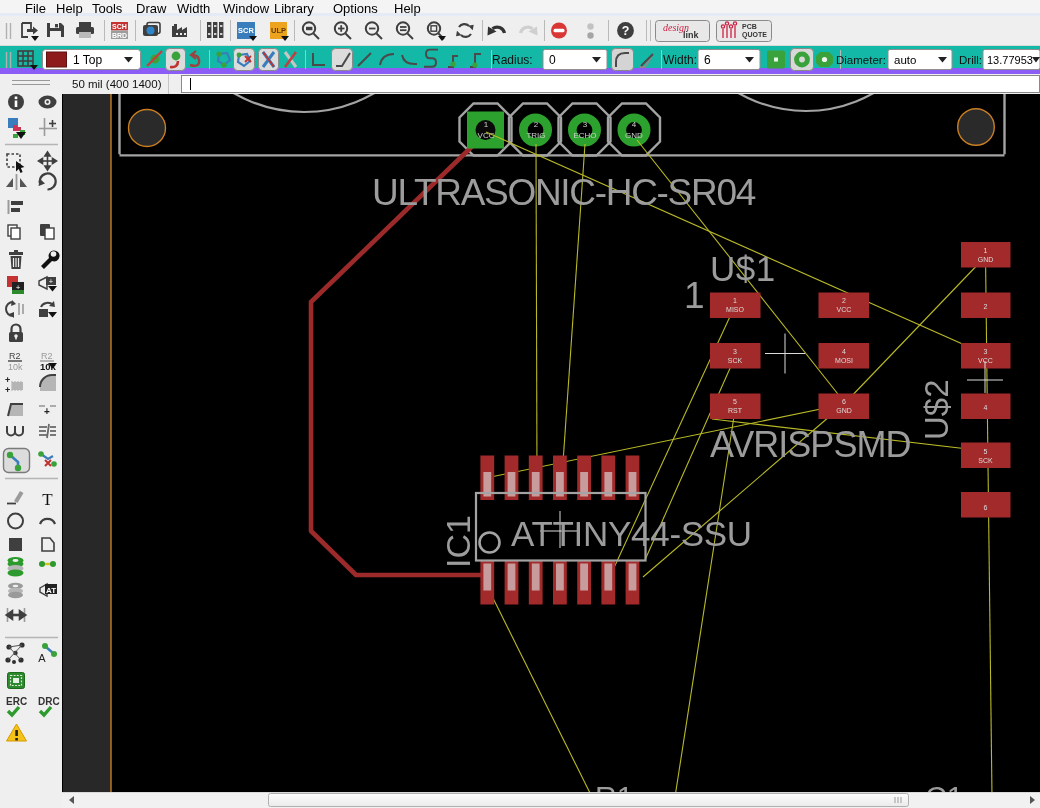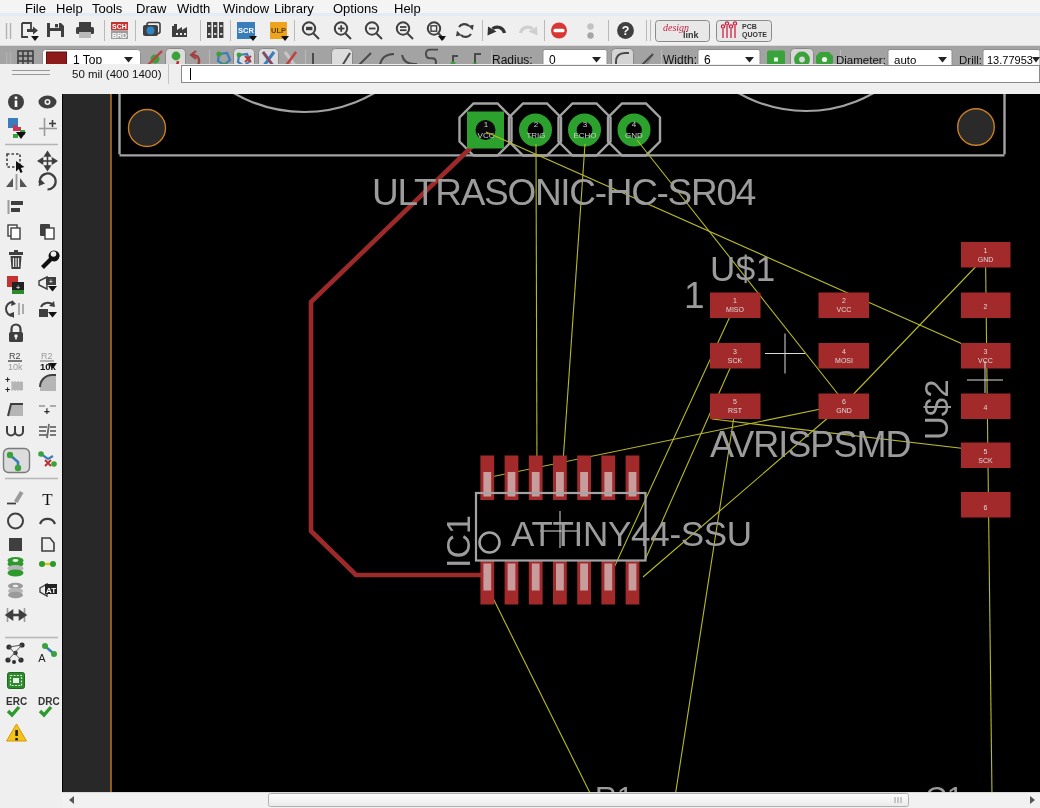--- a/index.html
+++ b/index.html
@@ -3,23 +3,23 @@
 <meta charset="utf-8">
 <style>
 html,body{margin:0;padding:0;}
 body{width:1040px;height:808px;overflow:hidden;position:relative;
  font-family:"Liberation Sans",sans-serif;background:#efefef;}
 #menubar{position:absolute;left:0;top:0;width:1040px;height:16px;background:#f4f4f4;
  font-size:13px;color:#000;}
 #menubar span{position:absolute;top:1px;margin-left:16px;}
 #tb1{position:absolute;left:0;top:16px;width:1040px;height:30px;background:#efefef;
  border-bottom:1px solid #d9d9d9;box-sizing:border-box;}
-#tb2{position:absolute;left:0;top:46px;width:1040px;height:28px;background:#a3a3a3;
+#tb2{position:absolute;left:0;top:46px;width:1040px;height:28px;background:#14b8a6;
  border-bottom:6px solid #8b5cf6;box-sizing:border-box;}
-#cmdrow{position:absolute;left:0;top:64px;width:884px;height:20px;background:#efefef;}
+#cmdrow{position:absolute;left:0;top:74px;width:884px;height:20px;background:#efefef;}
 #lefttool{position:absolute;left:0;top:94px;width:62px;height:714px;background:#efefef;}
 #canvas{position:absolute;left:62px;top:94px;width:978px;height:698px;background:#000;overflow:hidden;}
 #hscroll{position:absolute;left:62px;top:792px;width:978px;height:16px;background:#f1f1f1;}
 </style>
 </head>
 <body>
 <div id="menubar">
  <div style="position:absolute;left:0;top:13px;width:1040px;height:3px;background:#e4ebf4"></div>
  <span style="left:9px">File</span>
     <span style="left:40px">Help</span>

